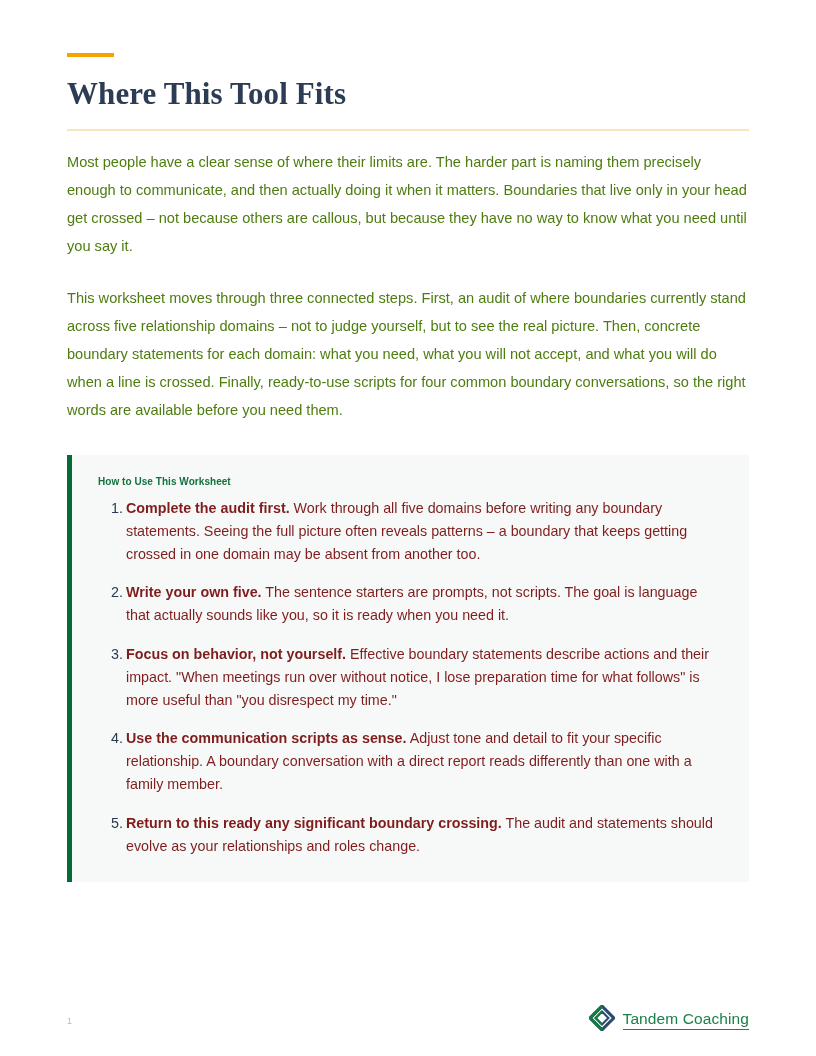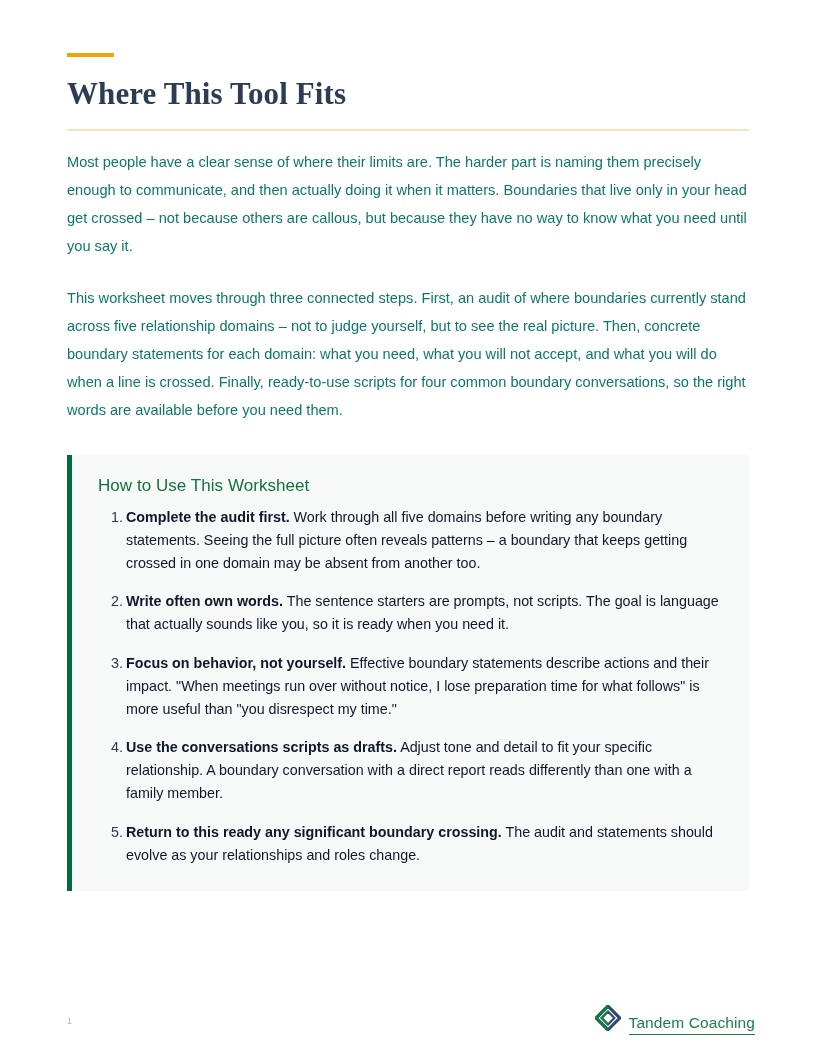--- a/index.html
+++ b/index.html
@@ -52,58 +52,58 @@
     margin-top: 17px;
     width: 100%;
     height: 2px;
     background: #fae4bb;
   }
 
   
   .para {
     font-size: 14.6px;
     line-height: 1.92;
-    color: #0f766e;
+    color: #4d7c0f;
     margin: 0;
   }
   .para.first { margin-top: 17px; }
   .para.second { margin-top: 24px; }
 
   
   .callout {
     margin-top: 31px;
     position: relative;
     background: #f7f9f8;
     border-left: 5px solid #046a38;
     border-radius: 0 3px 3px 0;
     padding: 21px 26px 24px 26px;
     box-sizing: border-box;
     width: 682px;
   }
 
   .callout-title {
     color: #13713e;
-    font-size: 17px;
-    font-weight: normal;
+    font-size: 10px;
+    font-weight: bold;
     margin: 0 0 7px 0;
     letter-spacing: 0.05px;
   }
 
   ol.callout-list {
     margin: 0;
     padding: 0 0 0 28px;
     list-style: none;
     counter-reset: howto;
   }
   ol.callout-list > li {
     counter-increment: howto;
     position: relative;
     font-size: 14.3px;
     line-height: 1.62;
-    color: #0f172a;
+    color: #7f1d1d;
     margin-top: 15px;
   }
   ol.callout-list > li:first-child { margin-top: 10px; }
   ol.callout-list > li::before {
     content: counter(howto) ".";
     position: absolute;
     left: -21px;
     top: 0;
     width: 18px;
     text-align: right;
@@ -122,24 +122,24 @@
   }
   .page-number {
     position: absolute;
     left: 67px;
     bottom: 30px;
     font-size: 9px;
     color: #b6bcc4;
   }
   .brand {
     position: absolute;
-    right: 61px;
+    right: 67px;
     bottom: 21px;
     display: flex;
-    align-items: flex-end;
+    align-items: center;
     gap: 8px;
   }
   .brand-mark { display: block; }
   .brand-text-wrap {
     display: flex;
     flex-direction: column;
     align-items: stretch;
   }
   .brand-text {
     font-size: 15.5px;
@@ -170,27 +170,27 @@
     <p class="para first">Most people have a clear sense of where their limits are. The harder part is naming them precisely enough to communicate, and then actually doing it when it matters. Boundaries that live only in your head get crossed – not because others are callous, but because they have no way to know what you need until you say it.</p>
     <p class="para second">This worksheet moves through three connected steps. First, an audit of where boundaries currently stand across five relationship domains – not to judge yourself, but to see the real picture. Then, concrete boundary statements for each domain: what you need, what you will not accept, and what you will do when a line is crossed. Finally, ready-to-use scripts for four common boundary conversations, so the right words are available before you need them.</p>
 
     <div class="callout">
       <div class="callout-title">How to Use This Worksheet</div>
       <ol class="callout-list">
         <li>
           <span class="li-lead">Complete the audit first.</span><span> Work through all five domains before writing any boundary statements. Seeing the full picture often reveals patterns – a boundary that keeps getting crossed in one domain may be absent from another too.</span>
         </li>
         <li>
-          <span class="li-lead">Write often own words.</span><span> The sentence starters are prompts, not scripts. The goal is language that actually sounds like you, so it is ready when you need it.</span>
+          <span class="li-lead">Write your own five.</span><span> The sentence starters are prompts, not scripts. The goal is language that actually sounds like you, so it is ready when you need it.</span>
         </li>
         <li>
           <span class="li-lead">Focus on behavior, not yourself.</span><span> Effective boundary statements describe actions and their impact. "When meetings run over without notice, I lose preparation time for what follows" is more useful than "you disrespect my time."</span>
         </li>
         <li>
-          <span class="li-lead">Use the conversations scripts as drafts.</span><span> Adjust tone and detail to fit your specific relationship. A boundary conversation with a direct report reads differently than one with a family member.</span>
+          <span class="li-lead">Use the communication scripts as sense.</span><span> Adjust tone and detail to fit your specific relationship. A boundary conversation with a direct report reads differently than one with a family member.</span>
         </li>
         <li>
           <span class="li-lead">Return to this ready any significant boundary crossing.</span><span> The audit and statements should evolve as your relationships and roles change.</span>
         </li>
       </ol>
     </div>
 
   </div>
 
   <div class="footer">

